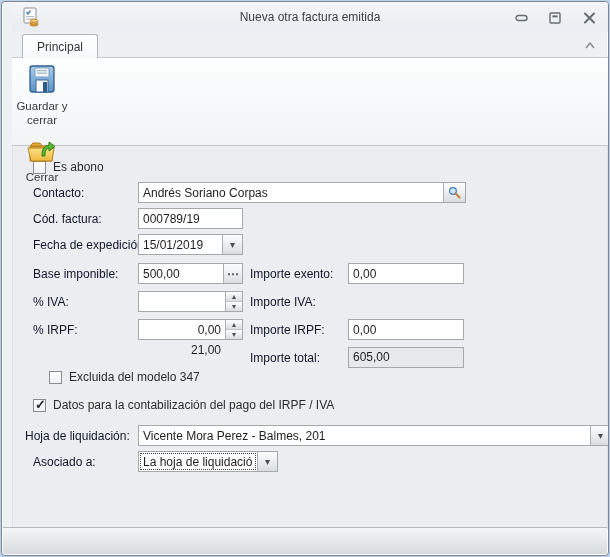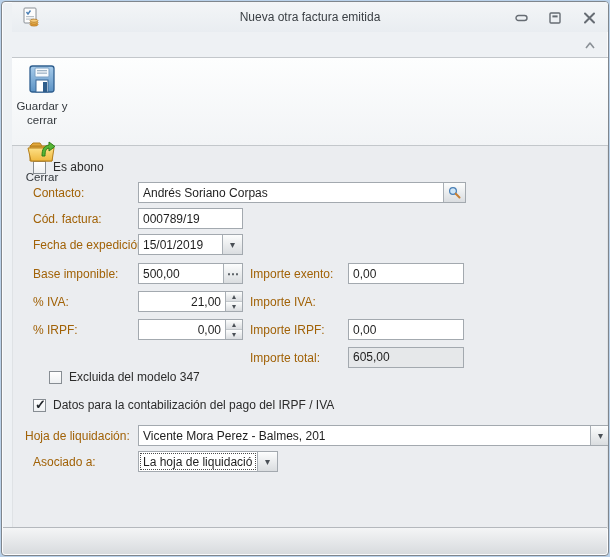--- a/index.html
+++ b/index.html
@@ -20,21 +20,21 @@
   .collapse-btn{position:absolute;right:10px;top:6px;width:16px;height:14px;display:flex;align-items:center;justify-content:center;}
   
   .ribbon{position:relative;height:87px;background:linear-gradient(#fdfefe,#f2f4f6);
     border-top:1px solid #c3c7cb;border-bottom:1px solid #c3c7cb;display:flex;z-index:1;flex-direction:column;}
   .rbtn{width:60px;height:100%;display:flex;flex-direction:column;align-items:center;padding-top:5px;box-sizing:border-box;cursor:default;}
   .ricon{width:32px;height:32px;display:block;}
   .rlabel{margin-top:4px;font-size:11.5px;color:#33383d;text-align:center;line-height:14px;white-space:pre-line;}
   .rsep{width:1px;background:#d6d9dc;margin:1px 2px;}
   
   .form{position:relative;height:383px;background:#ebedf0;border-left:1px solid #dfe2e5;border-right:1px solid #dfe2e5;}
-  .f-label{position:absolute;font-size:12px;color:#a16207;white-space:nowrap;}
+  .f-label{position:absolute;font-size:12px;color:#0f172a;white-space:nowrap;}
   .f-input{position:absolute;height:21px;border:1px solid #a3a9af;background:#fff;
     font-family:"Liberation Sans",sans-serif;font-size:12px;color:#1e1e1e;padding:0 4px;box-sizing:border-box;outline:none;}
   .f-readonly{position:absolute;height:21px;border:1px solid #a3a9af;background:#e6e8ea;
     font-size:12px;color:#1e1e1e;padding:2px 4px 0;box-sizing:border-box;}
   .combo{position:absolute;height:21px;display:flex;border:1px solid #a3a9af;background:#ffffff;box-sizing:border-box;}
   .combo input{border:none;height:100%;flex:1;min-width:0;font-family:"Liberation Sans",sans-serif;
     font-size:12px;color:#1e1e1e;padding:0 4px;box-sizing:border-box;outline:none;background:transparent;}
   .combo input.focused{outline:1px dotted #4a4a4a;outline-offset:-2px;}
   .sbtn{width:20px;height:100%;background:linear-gradient(#fcfdfd,#dadde0);border-left:1px solid #a9afb5;
     display:flex;align-items:center;justify-content:center;cursor:default;box-sizing:border-box;}
@@ -88,20 +88,23 @@
       </span>
       <span class="win-btn">
         <svg width="13" height="12" viewBox="0 0 13 12">
             <path d="M2 1.5 L11 10.5 M11 1.5 L2 10.5" stroke="#666c73" stroke-width="2" stroke-linecap="round"></path>
           </svg>
       </span>
     </div>
   </div>
 
   <div class="tabrow">
+    <div class="tab">
+      <span>Principal</span>
+    </div>
     <span class="collapse-btn">
       <svg width="12" height="10" viewBox="0 0 12 10">
           <polyline points="2,8 6,3 10,8" fill="none" stroke="#8a9096" stroke-width="1.6" stroke-linejoin="round"></polyline>
         </svg>
     </span>
   </div>
 
   <div class="ribbon">
     <div class="rbtn">
       <span class="ricon">
@@ -173,21 +176,21 @@
     <span class="f-label" style="left:20px;top:121px;">Base imponible:</span>
     <div class="combo" style="left:125px;top:117px;width:105px;">
       <input value="500,00" style="">
       <span class="sbtn dots"></span>
     </div>
     <span class="f-label" style="left:237px;top:121px;">Importe exento:</span>
     <input class="f-input" style="left: 335px; top: 117px; width: 116px;" value="0,00">
 
     <span class="f-label" style="left:20px;top:149px;">% IVA:</span>
     <div class="combo" style="left:125px;top:145px;width:105px;">
-      <input class="num" style="text-align: right;" value="21,00">
+      <input class="num" style="text-align: right; margin-top: 48px;" value="21,00">
       <span class="spin">
         <span class="up"></span>
         <span class="dn"></span>
       </span>
     </div>
     <span class="f-label" style="left:237px;top:149px;">Importe IVA:</span>
 
     <span class="f-label" style="left:20px;top:177px;">% IRPF:</span>
     <div class="combo" style="left:125px;top:173px;width:105px;">
       <input class="num" style="text-align: right;" value="0,00">

